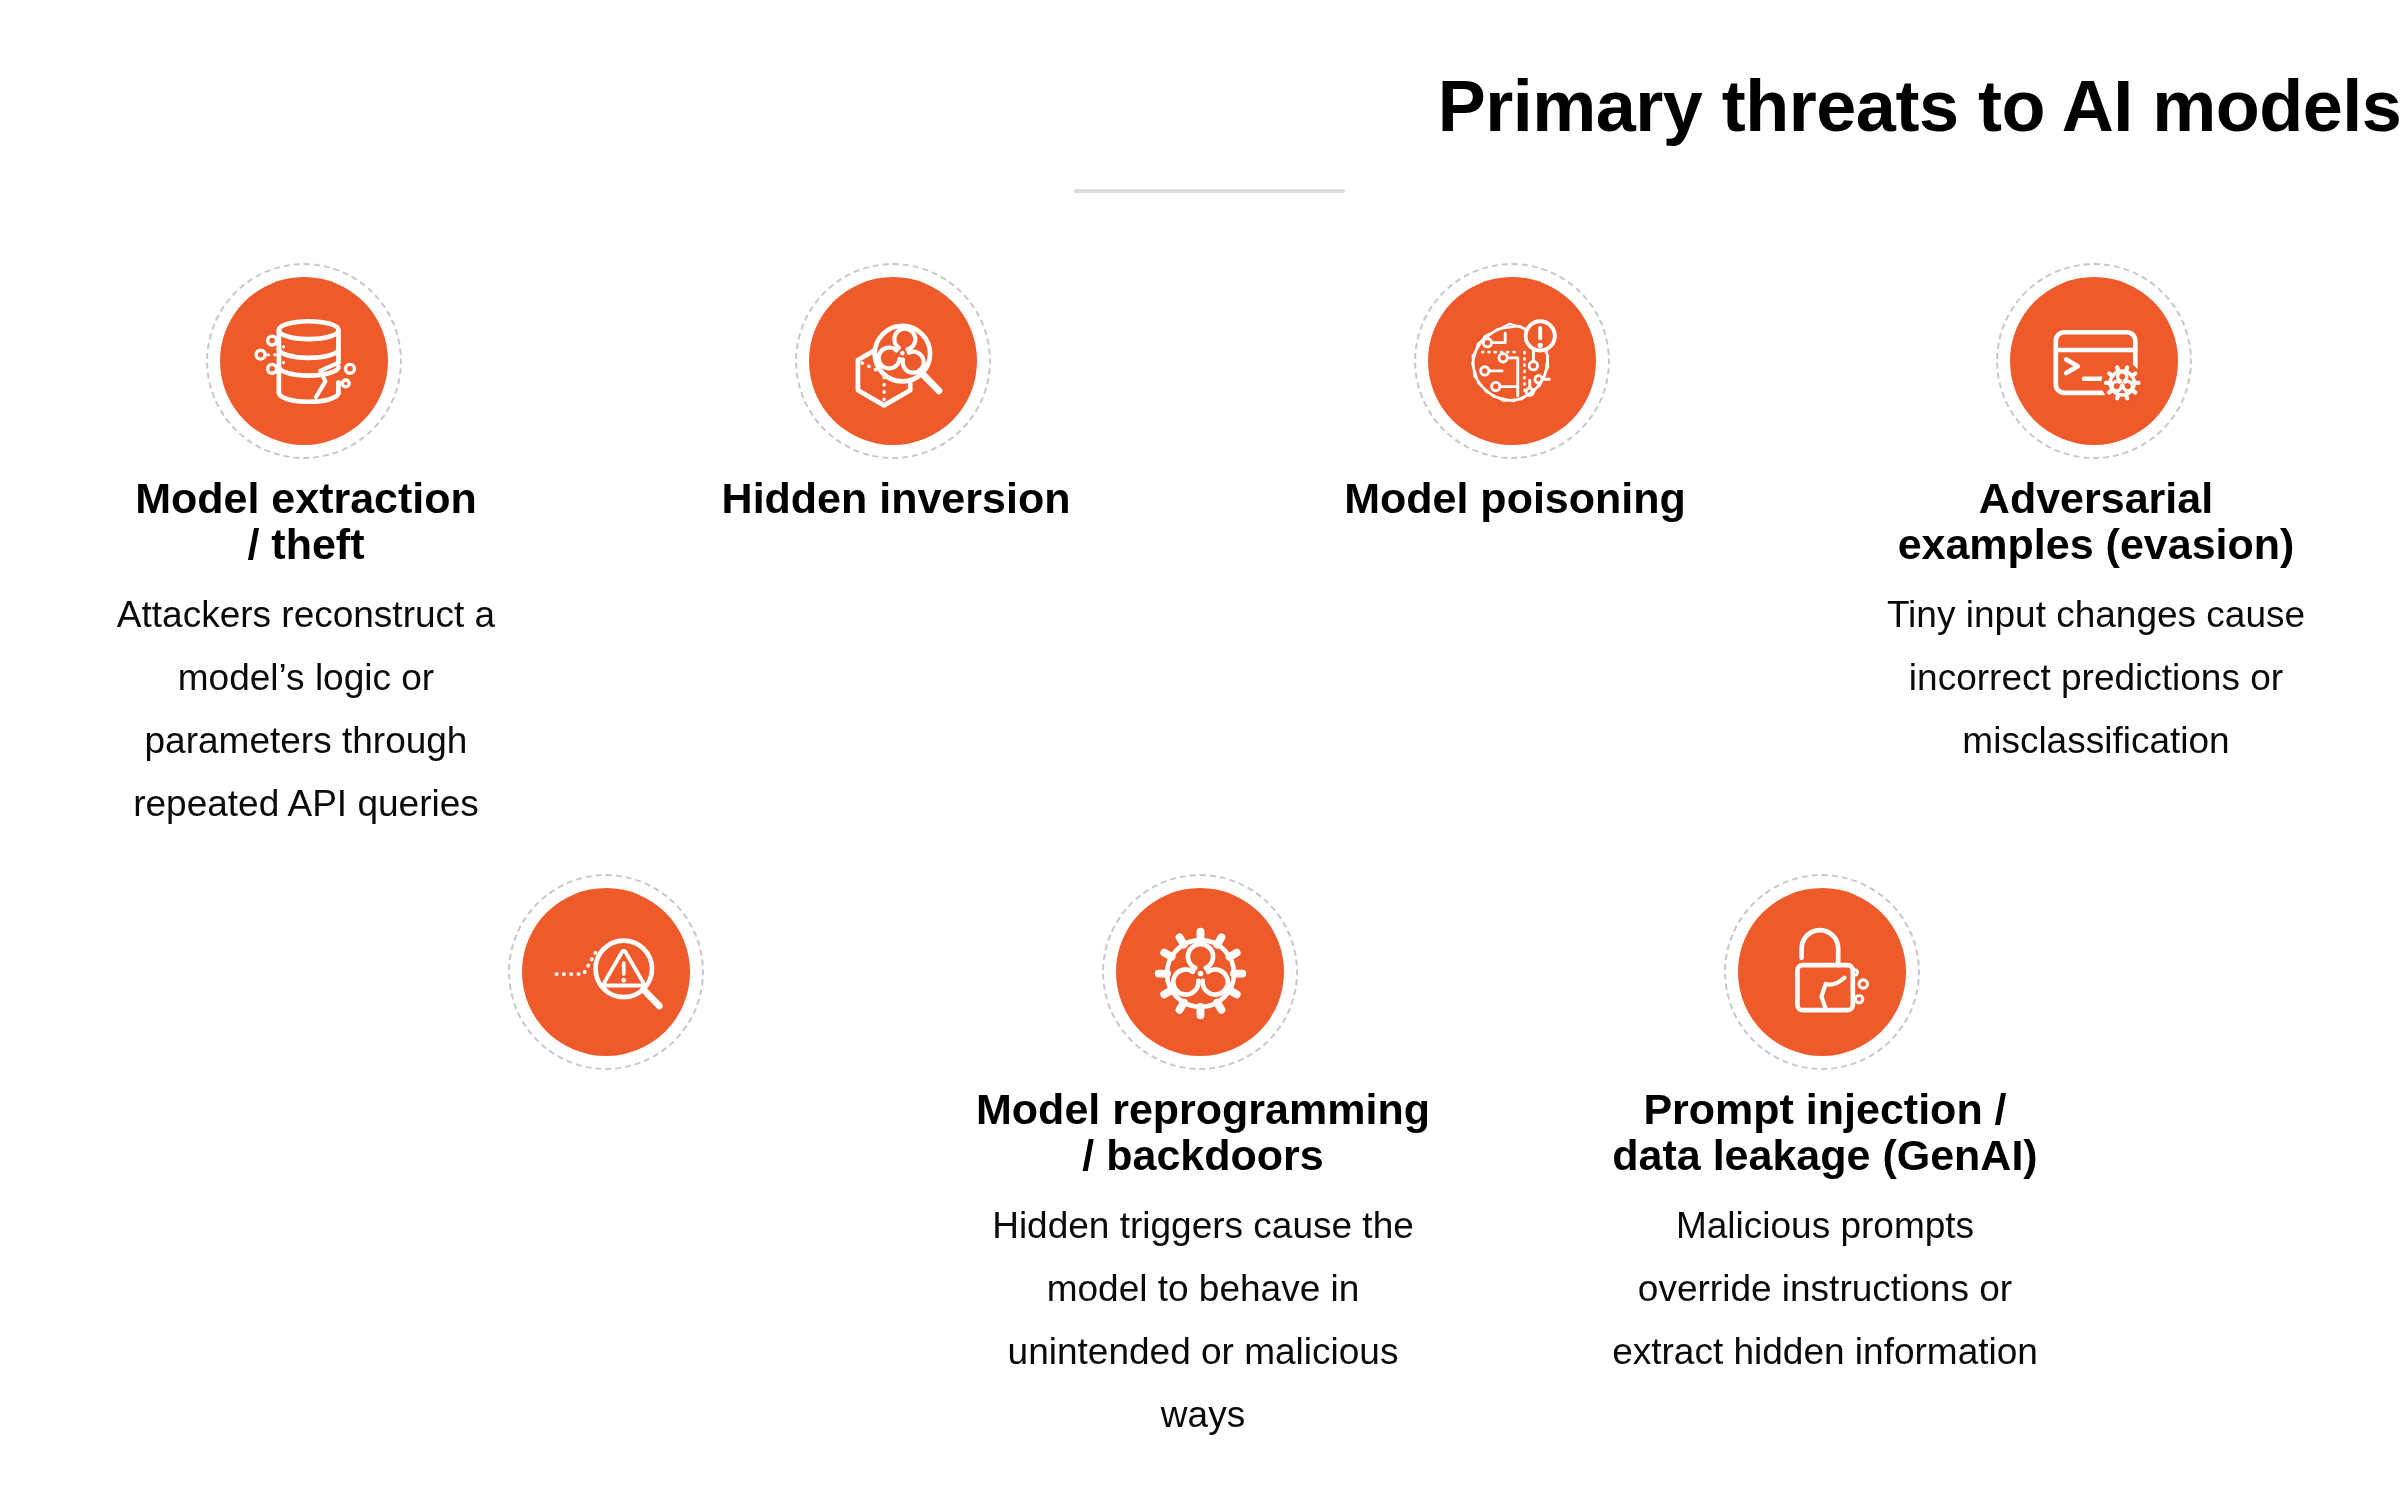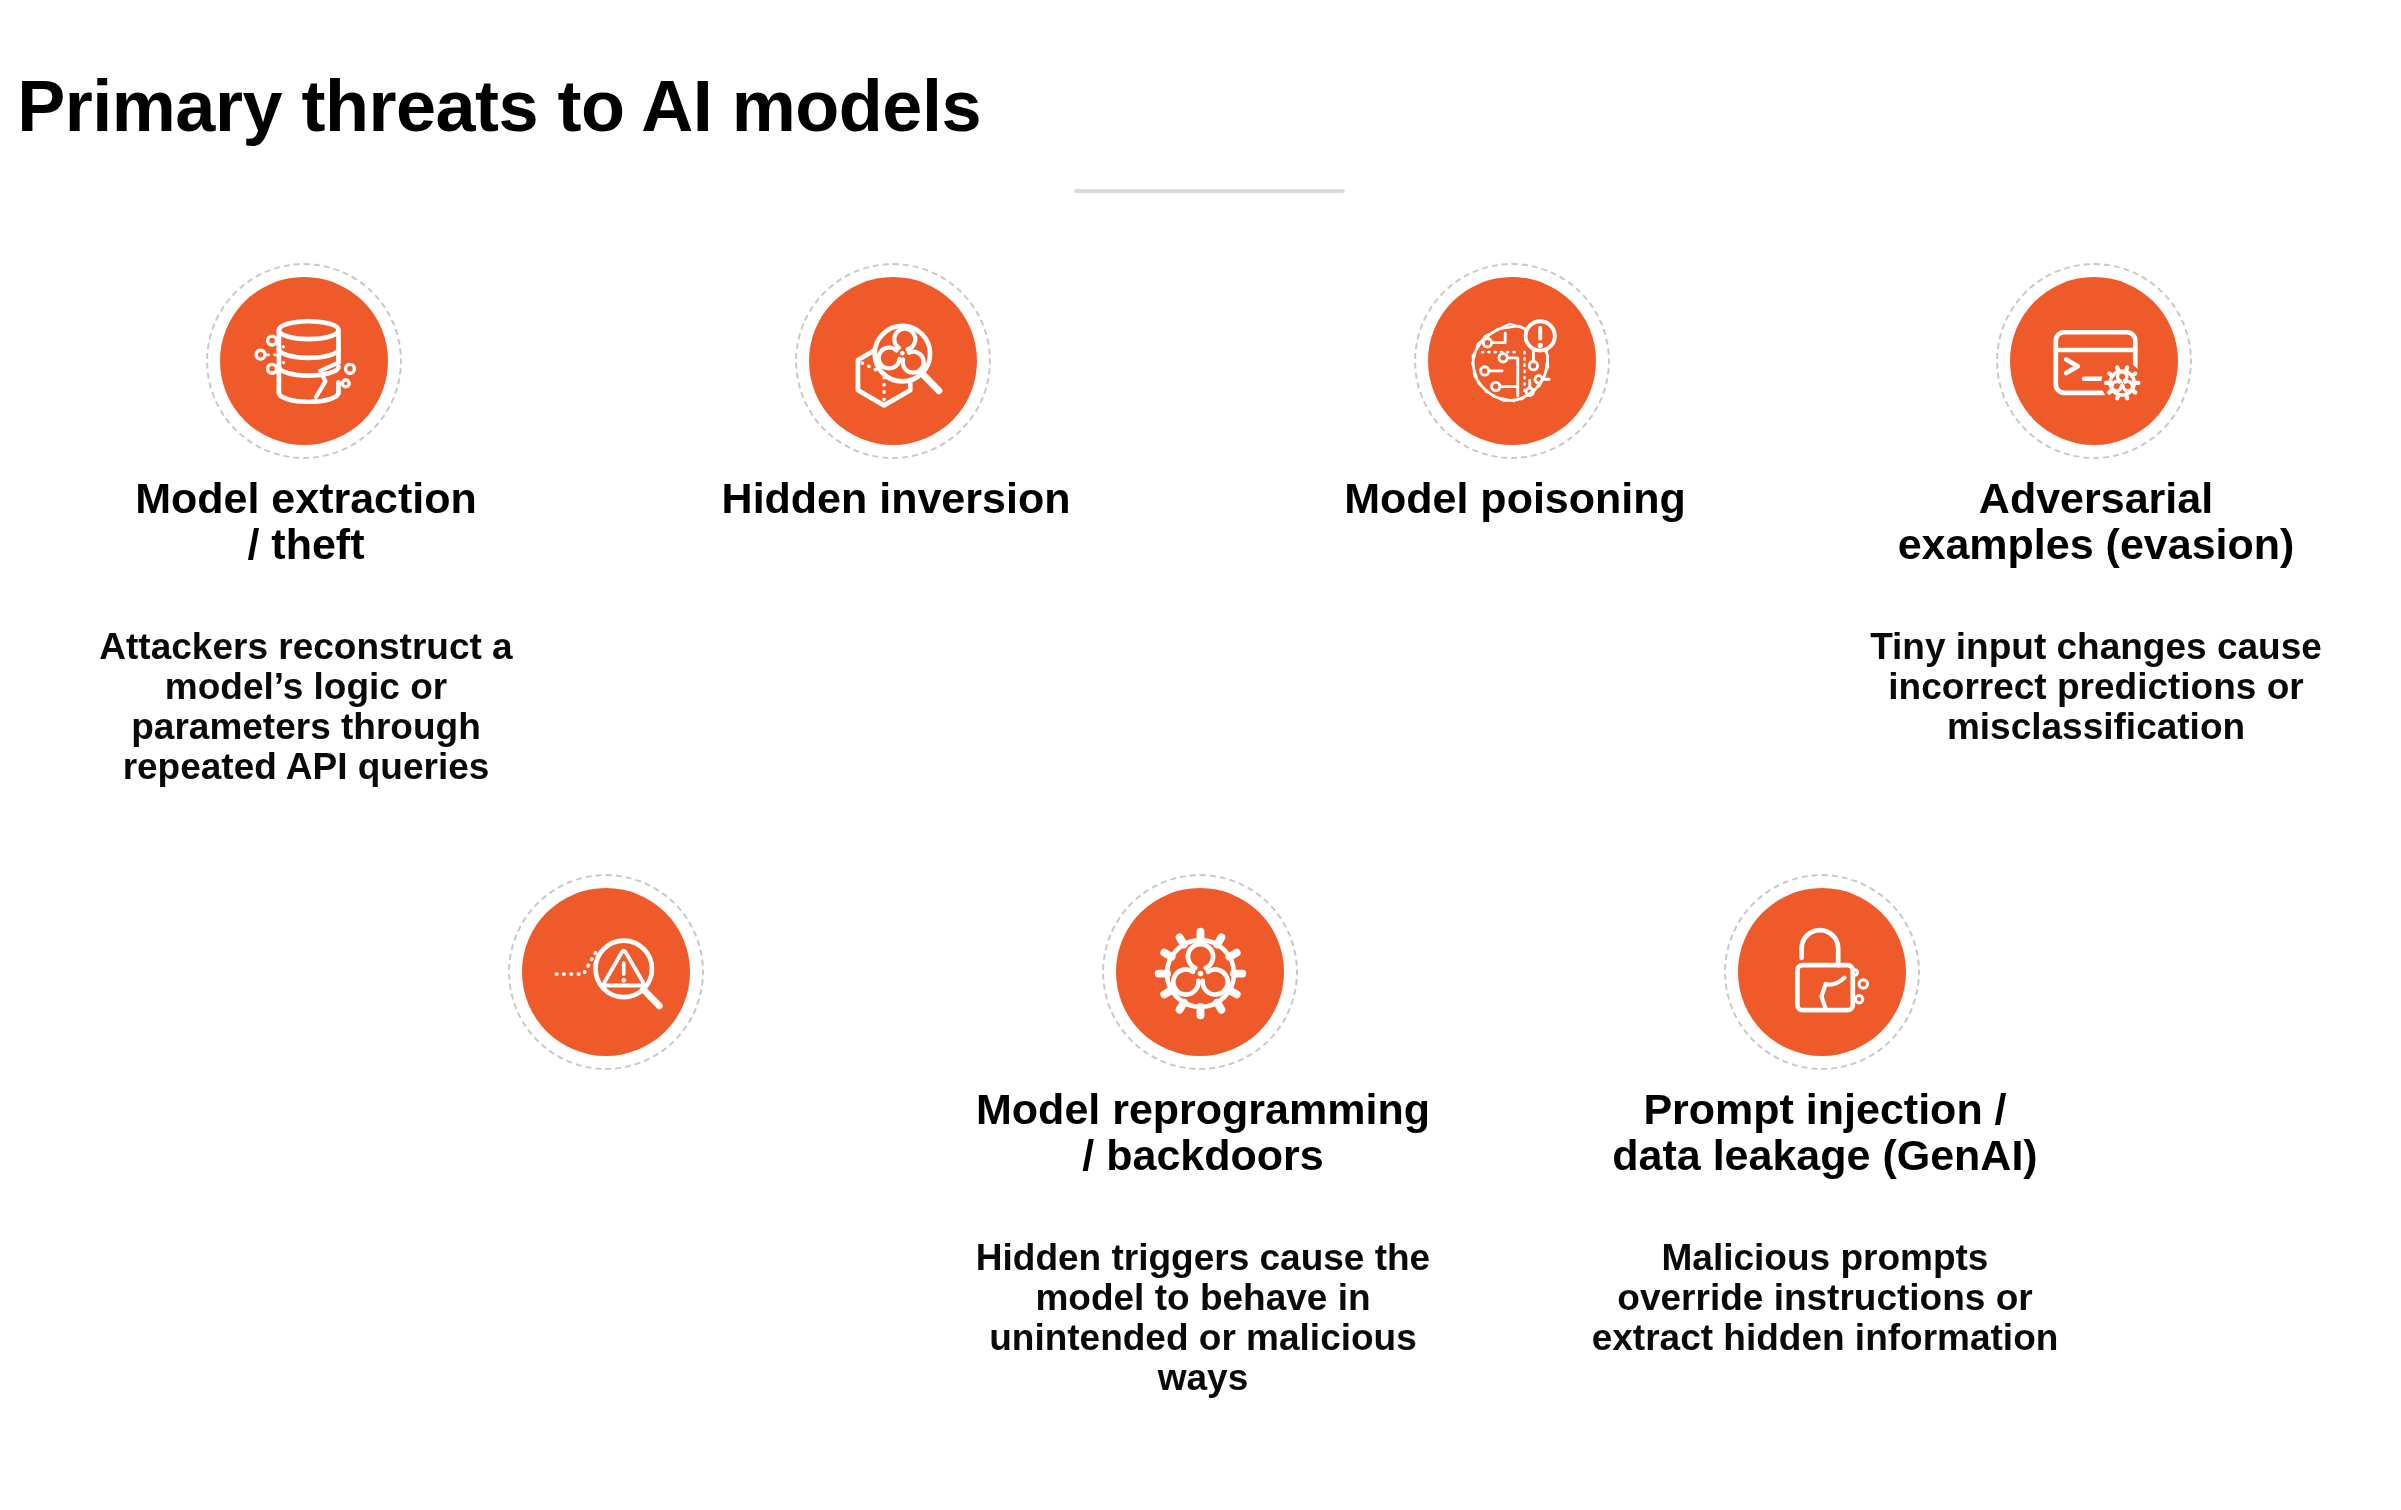--- a/index.html
+++ b/index.html
@@ -13,21 +13,21 @@
   #canvas{
     position:relative;
     width:2401px;height:1510px;
     background:#fff;
     overflow:hidden;
     font-family:"Liberation Sans","DejaVu Sans",sans-serif;
     color:var(--ink);
   }
   .page-title{
     position:absolute;top:67px;left:17.3px;width:2384px;
-    text-align:left;
+    text-align:right;
     font-size:72px;line-height:79px;font-weight:700;
     letter-spacing:-0.5px;color:#000;
   }
   .title-divider{
     position:absolute;top:189px;left:1074px;width:271px;height:3.8px;
     background:var(--divider);border-radius:1.9px;
   }
   .icon-ring{
     position:absolute;width:196px;height:196px;
     border:2.9px dashed var(--ring);border-radius:50%;
@@ -40,22 +40,22 @@
   }
   .icon-disc svg{width:115px;height:115px;display:block}
   .col{
     position:absolute;width:576px;text-align:center;
   }
   .threat-title{
     font-size:43px;line-height:46px;font-weight:700;
     white-space:pre-line;color:#000000;min-height:108px;
   }
   .threat-desc{
-    font-size:37px;line-height:40px;font-weight:700;
-    white-space:pre-line;color:var(--ink);margin-top:44px;
+    font-size:37px;line-height:63px;font-weight:400;
+    white-space:pre-line;color:var(--ink);
   }
 </style>
 </head>
 <body>
 
 <div id="canvas">
 
   
   <svg width="0" height="0" style="position:absolute" aria-hidden="true">
     <defs>

